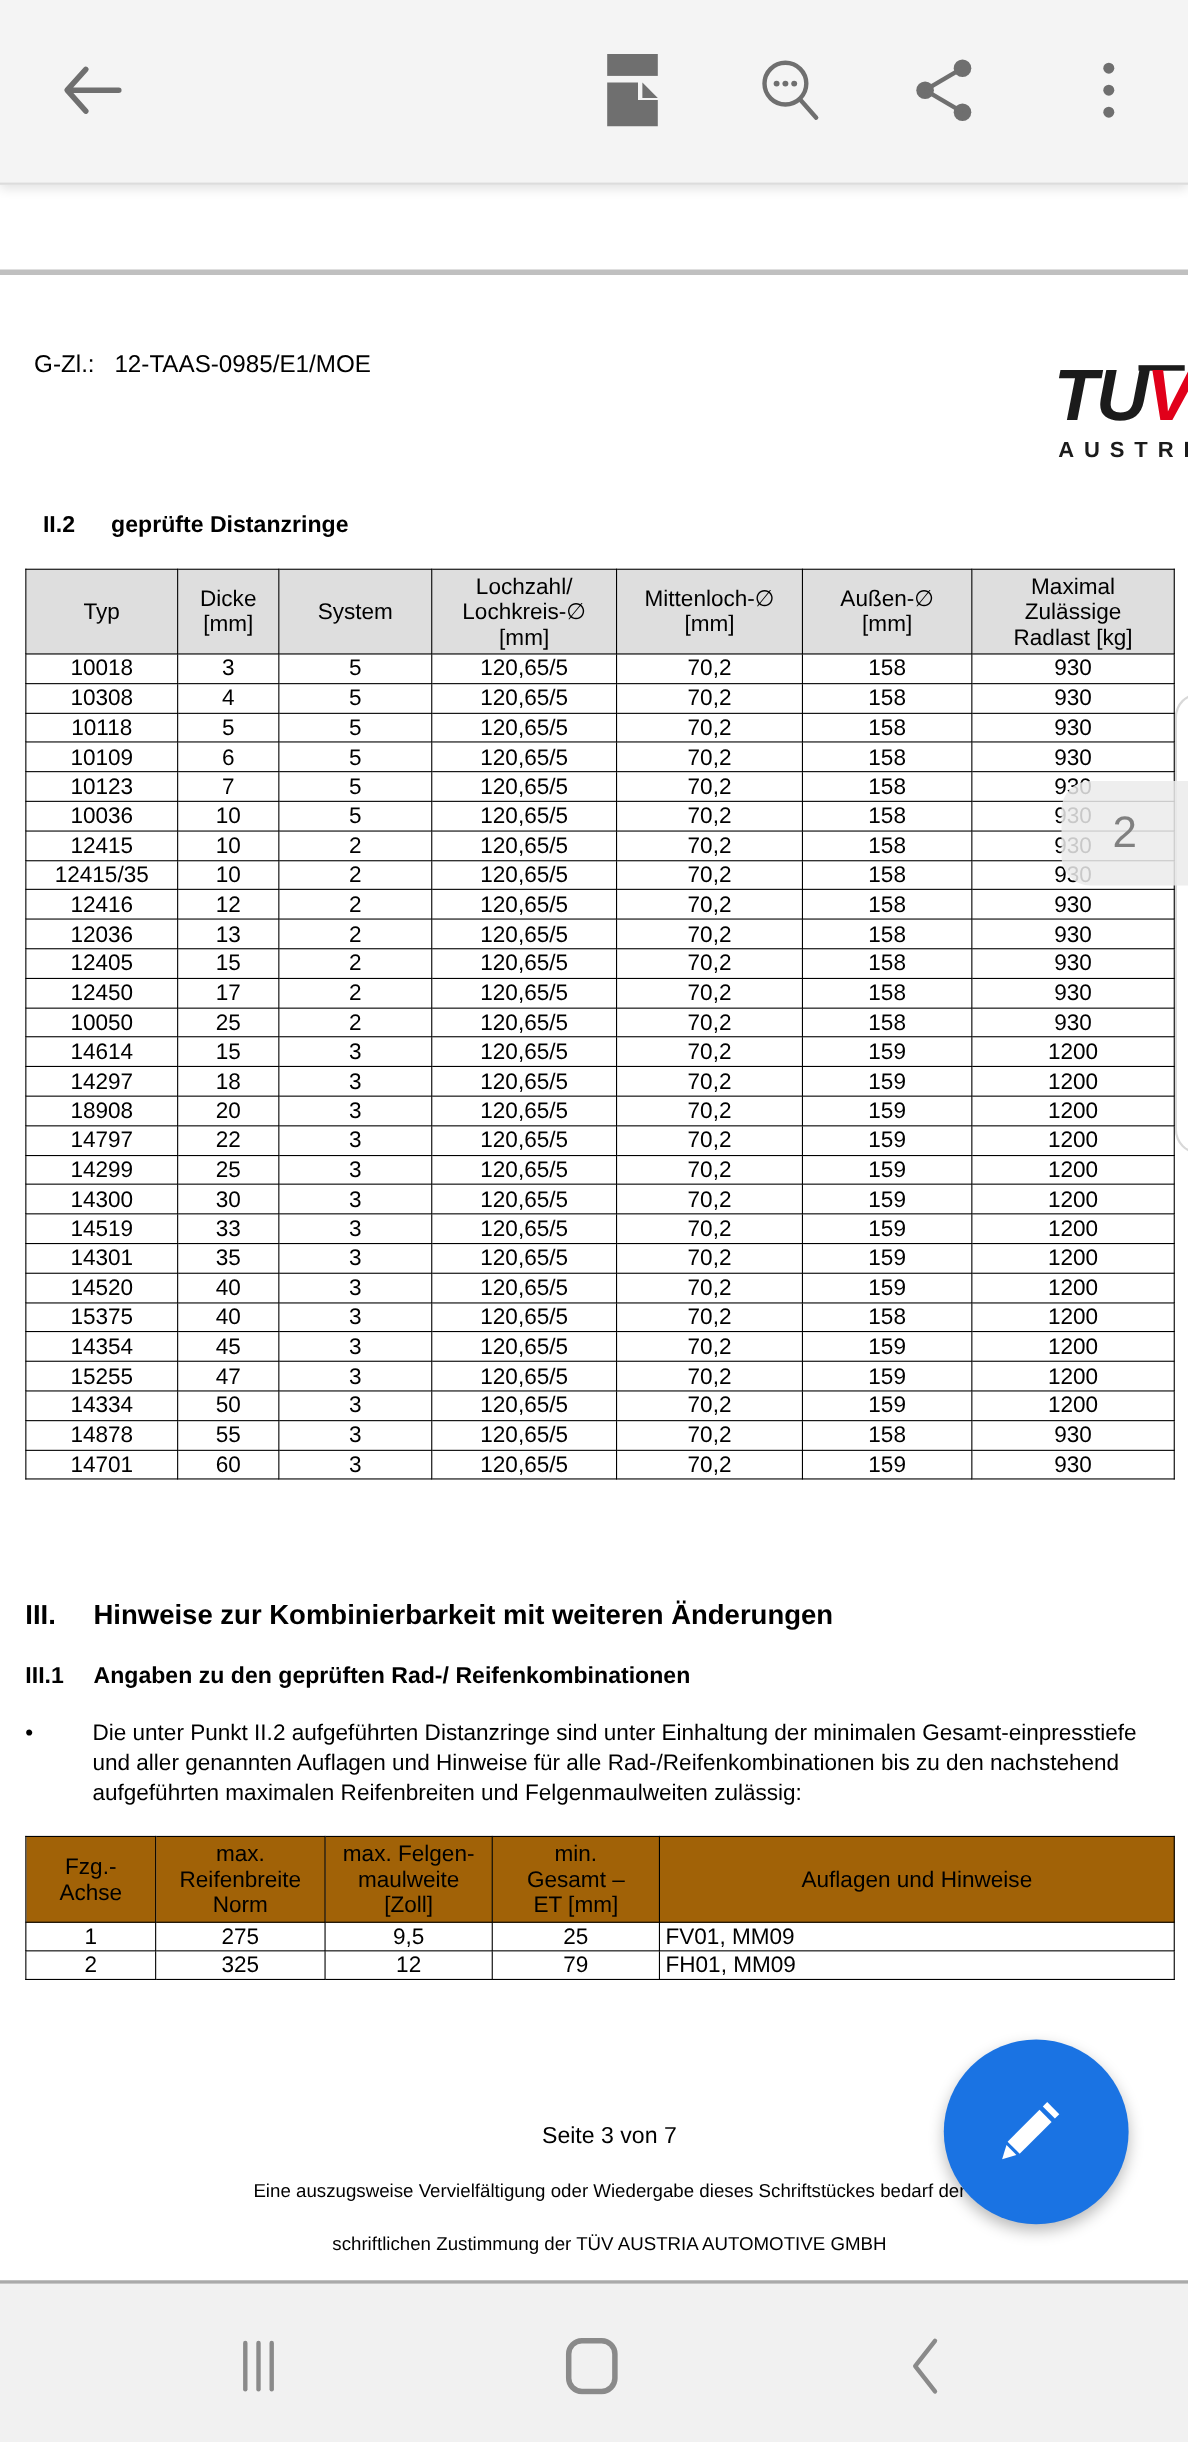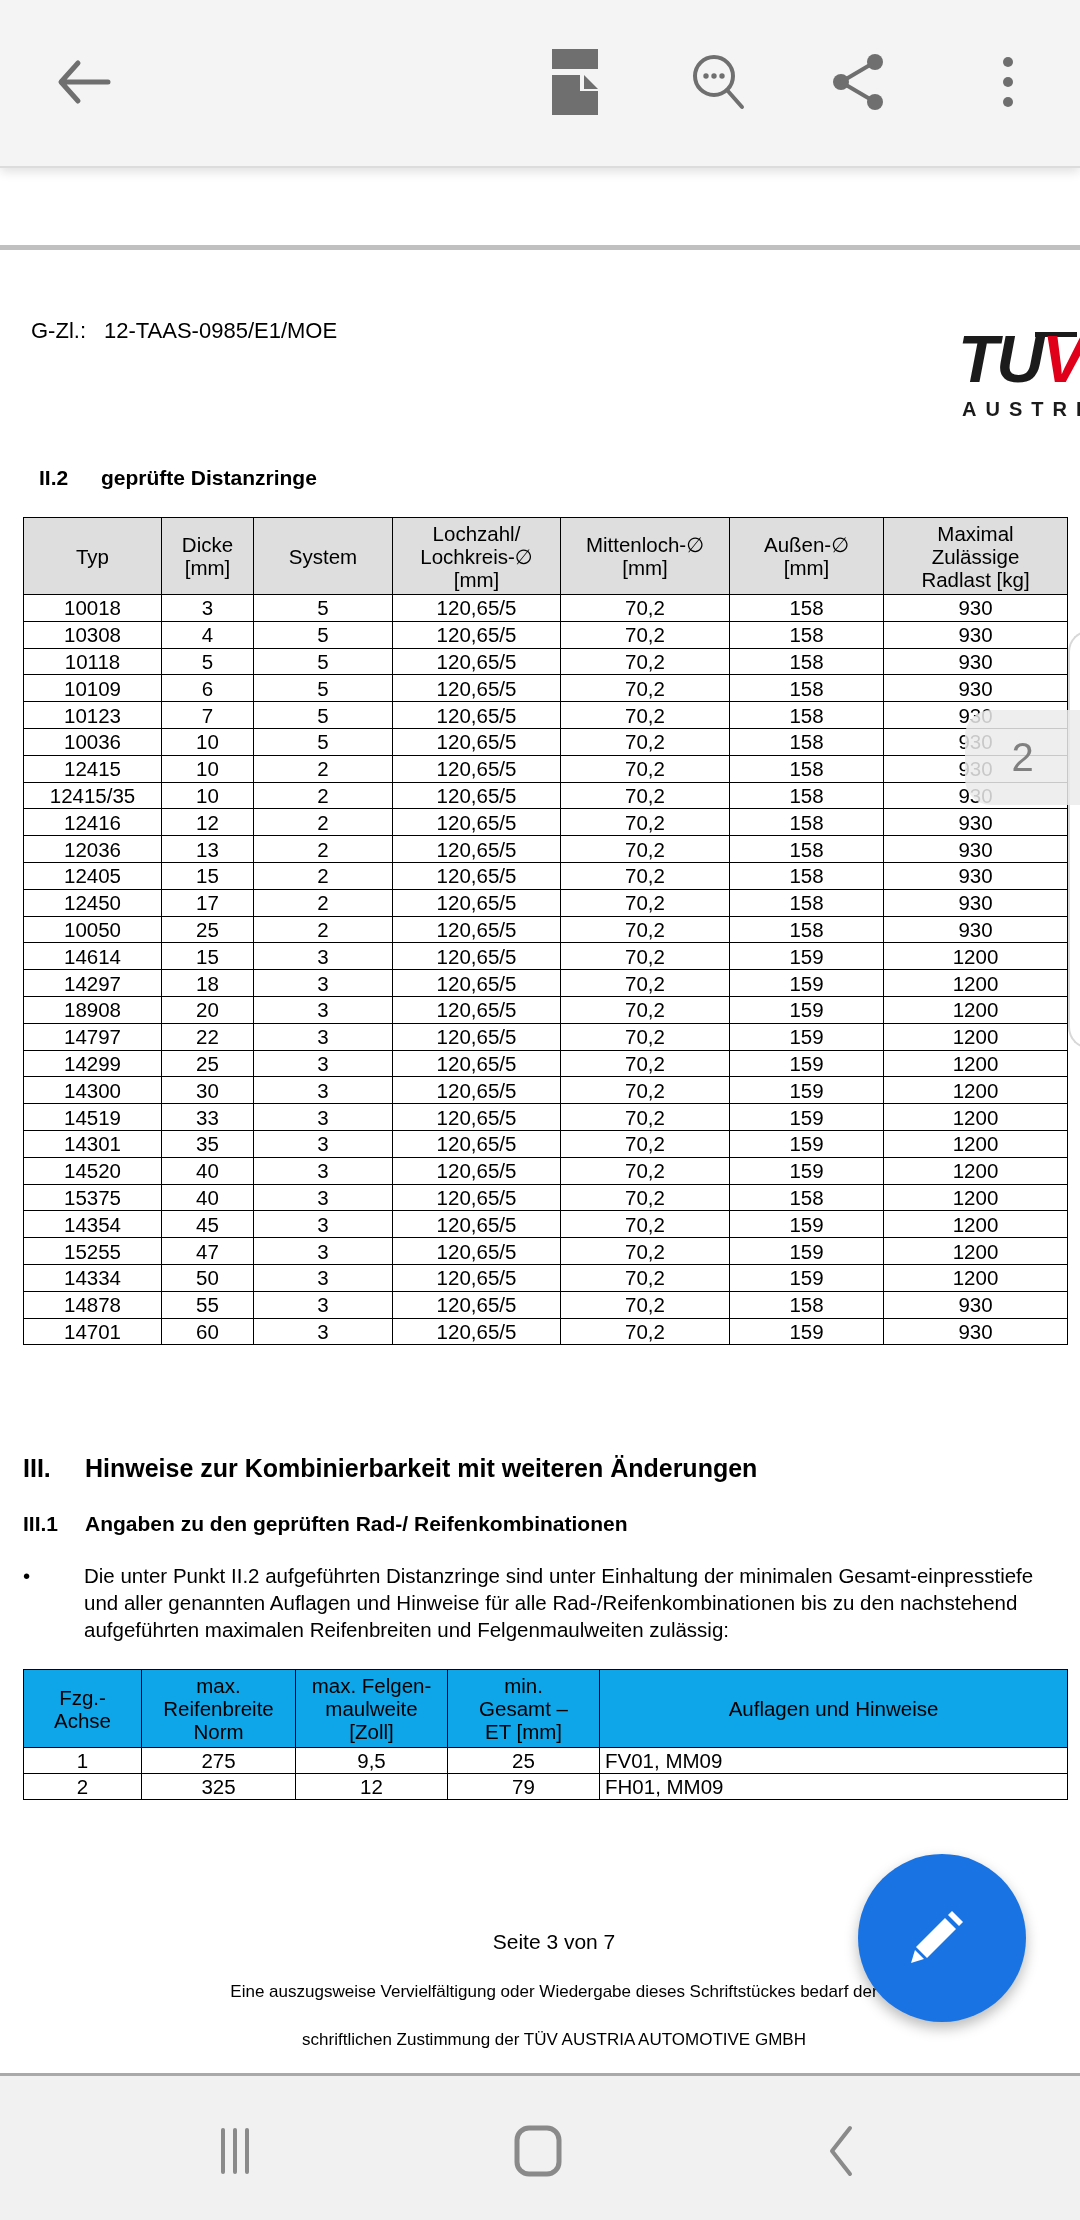--- a/index.html
+++ b/index.html
@@ -16,21 +16,21 @@
   .logo-austria { position:absolute; left:7px; top:80px; font-weight:bold; font-size:20px; letter-spacing:9px; color:#1b1b1b; white-space:nowrap; }
   .sec-head { position:absolute; font-weight:bold; font-size:21px; white-space:nowrap; }
   .sec-head .num { display:inline-block; }
   table { border-collapse:collapse; position:absolute; table-layout:fixed; }
   .t1 { left:23px; top:517px; width:1044px; }
   .t1 th, .t1 td { border:1.5px solid #000; text-align:center; font-size:20.5px; padding:0; font-weight:normal; }
   .t1 th { background:#dedede; height:76px; line-height:23px; }
   .t1 td { height:25.8px; line-height:25px; }
   .t2 { left:23px; top:1669px; width:1044px; }
   .t2 th, .t2 td { border:1.5px solid #000; text-align:center; font-size:20.5px; padding:0; font-weight:normal; }
-  .t2 th { height:77px; line-height:23px; background:#0ea5e9; }
+  .t2 th { height:77px; line-height:23px; background:#a16207; }
   .t2 td { height:25px; line-height:24px; }
   .t2 td.left { text-align:left; padding-left:5px; }
   .para { position:absolute; left:84px; top:1562px; width:980px; font-size:20.5px; line-height:27px; }
   .bullet { position:absolute; left:23px; top:1562px; font-size:20.5px; line-height:27px; }
   .footer { position:absolute; left:164px; top:1930px; width:780px; text-align:center; }
   .footer .pg { font-size:21px; line-height:24px; }
   .footer .note { font-size:17px; line-height:20px; white-space:nowrap;margin-top:28px; }
   .fab { position:absolute; left:858px; top:1854px; width:168px; height:168px; border-radius:50%; background:#1a73e3; box-shadow:0 6px 14px rgba(0,0,0,0.28); display:flex; align-items:center; justify-content:center; cursor:pointer; z-index:6; }
   .scroll-bubble { position:absolute; left:965px; top:710px; width:115px; height:95px; background:rgba(235,235,235,0.85); border-radius:26px 0 0 26px; display:flex; align-items:center; justify-content:center; font-size:40px; color:#808080; z-index:4; }
   .scroll-track { position:absolute; left:1068px; top:630px; width:40px; height:415px; border:2px solid #d8d8d8; border-right:none; border-radius:22px 0 0 22px; z-index:3; }

